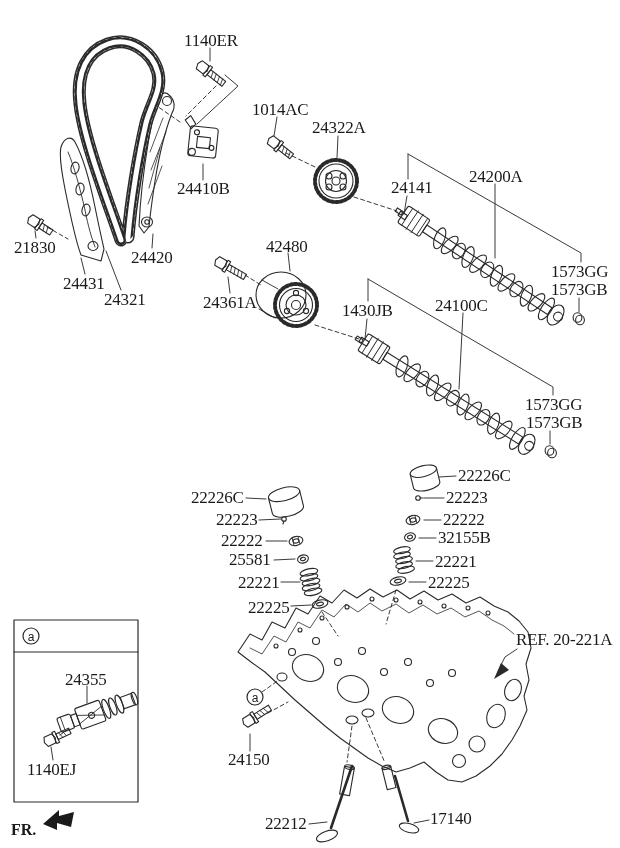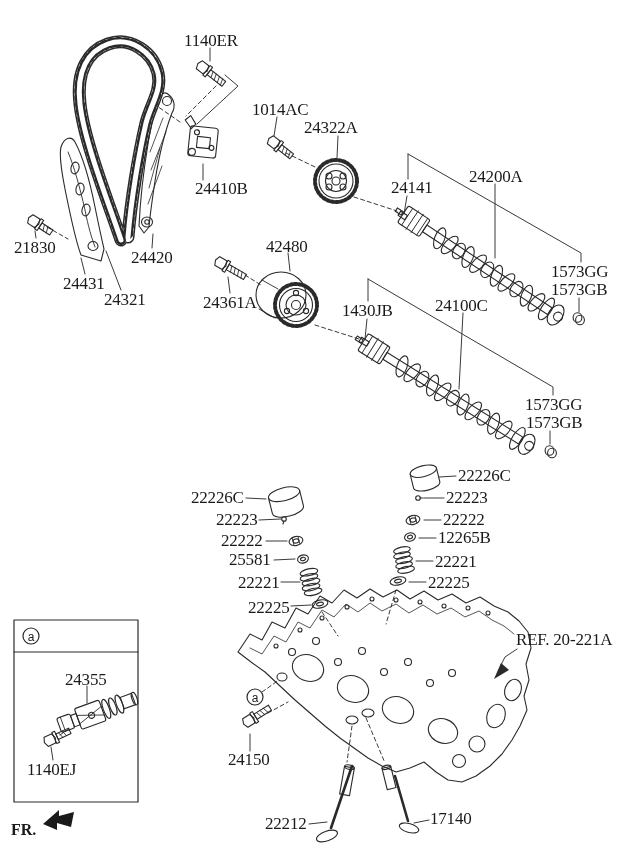--- a/index.html
+++ b/index.html
@@ -358,22 +358,22 @@
   </g>
 
   <polygon points="43,824 59,810 59,816 74,812 71,827 57,823 57,830" fill="#1a1a1a" stroke="none"></polygon>
 
   <rect x="399" y="213" width="8" height="5" transform="rotate(33 403 215)"></rect>
   <rect x="360" y="339" width="9" height="5" transform="rotate(32 364 341)"></rect>
 </svg>
 
   <div class="lbl" style="left:184px;top:32px">1140ER</div>
   <div class="lbl" style="left:252px;top:101px">1014AC</div>
-  <div class="lbl" style="left:304px;top:119px">24322A</div>
-  <div class="lbl" style="left:195px;top:180px">24410B</div>
+  <div class="lbl" style="left:312px;top:119px">24322A</div>
+  <div class="lbl" style="left:177px;top:180px">24410B</div>
   <div class="lbl" style="left:391px;top:179px">24141</div>
   <div class="lbl" style="left:469px;top:168px">24200A</div>
   <div class="lbl" style="left:551px;top:263px">1573GG</div>
   <div class="lbl" style="left:551px;top:281px">1573GB</div>
   <div class="lbl" style="left:14px;top:239px">21830</div>
   <div class="lbl" style="left:63px;top:275px">24431</div>
   <div class="lbl" style="left:104px;top:291px">24321</div>
   <div class="lbl" style="left:131px;top:249px">24420</div>
   <div class="lbl" style="left:266px;top:238px">42480</div>
   <div class="lbl" style="left:203px;top:294px">24361A</div>
@@ -385,21 +385,21 @@
   <div class="lbl" style="left:191px;top:489px">22226C</div>
   <div class="lbl" style="left:216px;top:511px">22223</div>
   <div class="lbl" style="left:221px;top:532px">22222</div>
   <div class="lbl" style="left:229px;top:551px">25581</div>
   <div class="lbl" style="left:238px;top:574px">22221</div>
   <div class="lbl" style="left:248px;top:599px">22225</div>
 
   <div class="lbl" style="left:458px;top:467px">22226C</div>
   <div class="lbl" style="left:446px;top:489px">22223</div>
   <div class="lbl" style="left:443px;top:511px">22222</div>
-  <div class="lbl" style="left:438px;top:529px">12265B</div>
+  <div class="lbl" style="left:438px;top:529px">32155B</div>
   <div class="lbl" style="left:435px;top:553px">22221</div>
   <div class="lbl" style="left:428px;top:574px">22225</div>
 
   <div class="lbl" style="left:516px;top:631px">REF. 20-221A</div>
   <div class="lbl" style="left:228px;top:751px">24150</div>
   <div class="lbl" style="left:265px;top:815px">22212</div>
   <div class="lbl" style="left:430px;top:810px">17140</div>
   <div class="lbl" style="left:65px;top:671px">24355</div>
   <div class="lbl" style="left:27px;top:761px">1140EJ</div>
   <div class="lbl fr" style="left:11px;top:822px">FR.</div>

